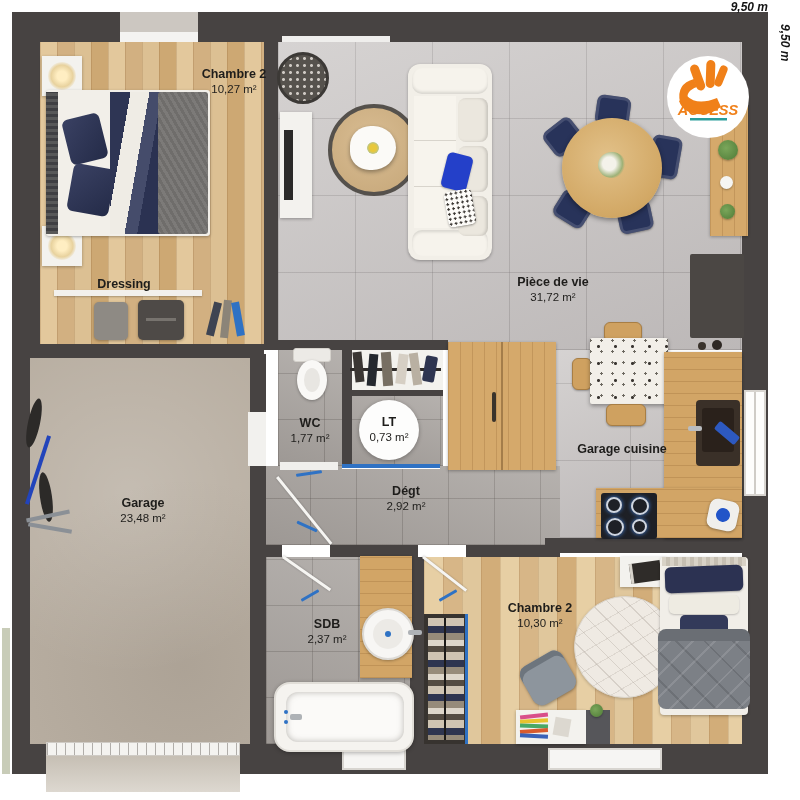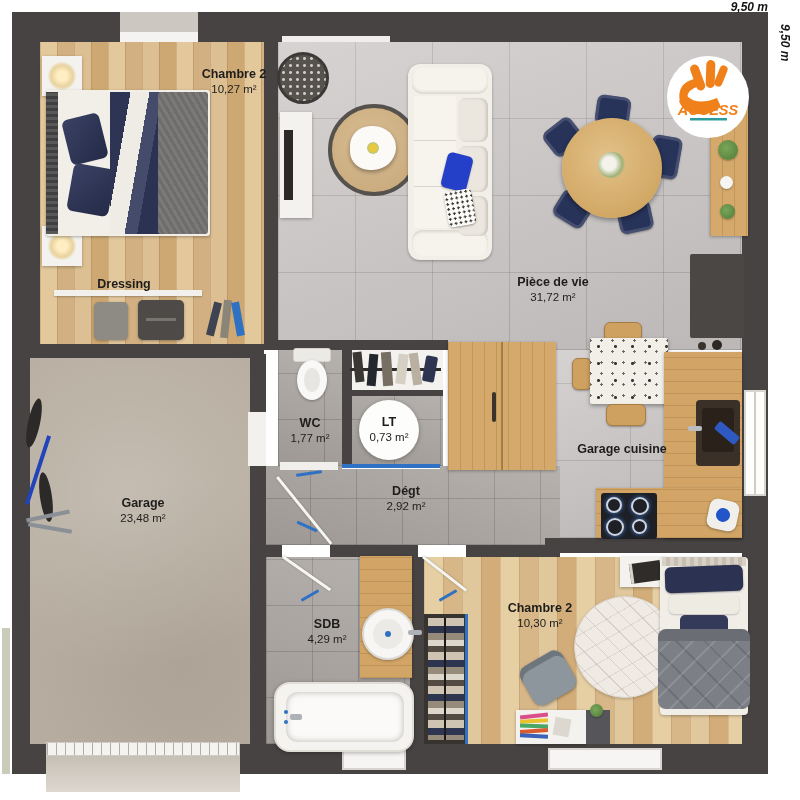--- a/index.html
+++ b/index.html
@@ -299,21 +299,21 @@
   </div>
   <div class="label" style="left:143px;top:511px;">
     <div class="lname">Garage</div>
     <div class="larea">23,48 m²</div>
   </div>
   <div class="label" style="left:622px;top:449px;">
     <div class="lname">Garage cuisine</div>
   </div>
   <div class="label" style="left:327px;top:632px;">
     <div class="lname">SDB</div>
-    <div class="larea">4,29 m²</div>
+    <div class="larea">2,37 m²</div>
   </div>
   <div class="label" style="left:540px;top:616px;">
     <div class="lname">Chambre 2</div>
     <div class="larea">10,30 m²</div>
   </div>
 
   <div class="abs dim" style="left:690px;top:0px;width:78px;text-align:right;">9,50 m</div>
   <div class="abs dim" style="left:778px;top:24px;writing-mode:vertical-rl;">9,50 m</div>
 
   <svg class="abs" width="84" height="84" viewBox="0 0 84 84" style="left:666px;top:55px;">

